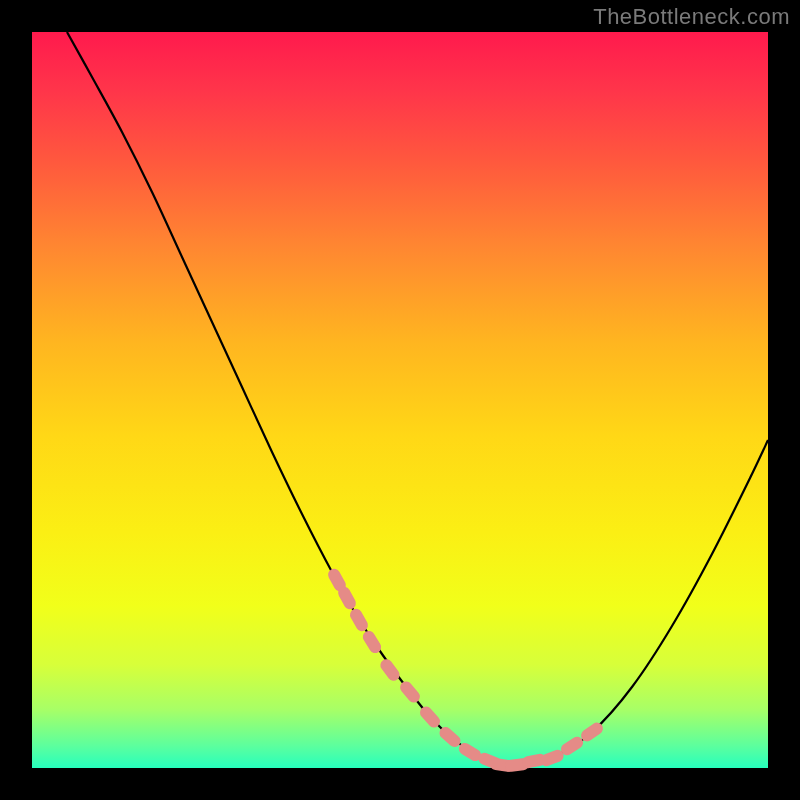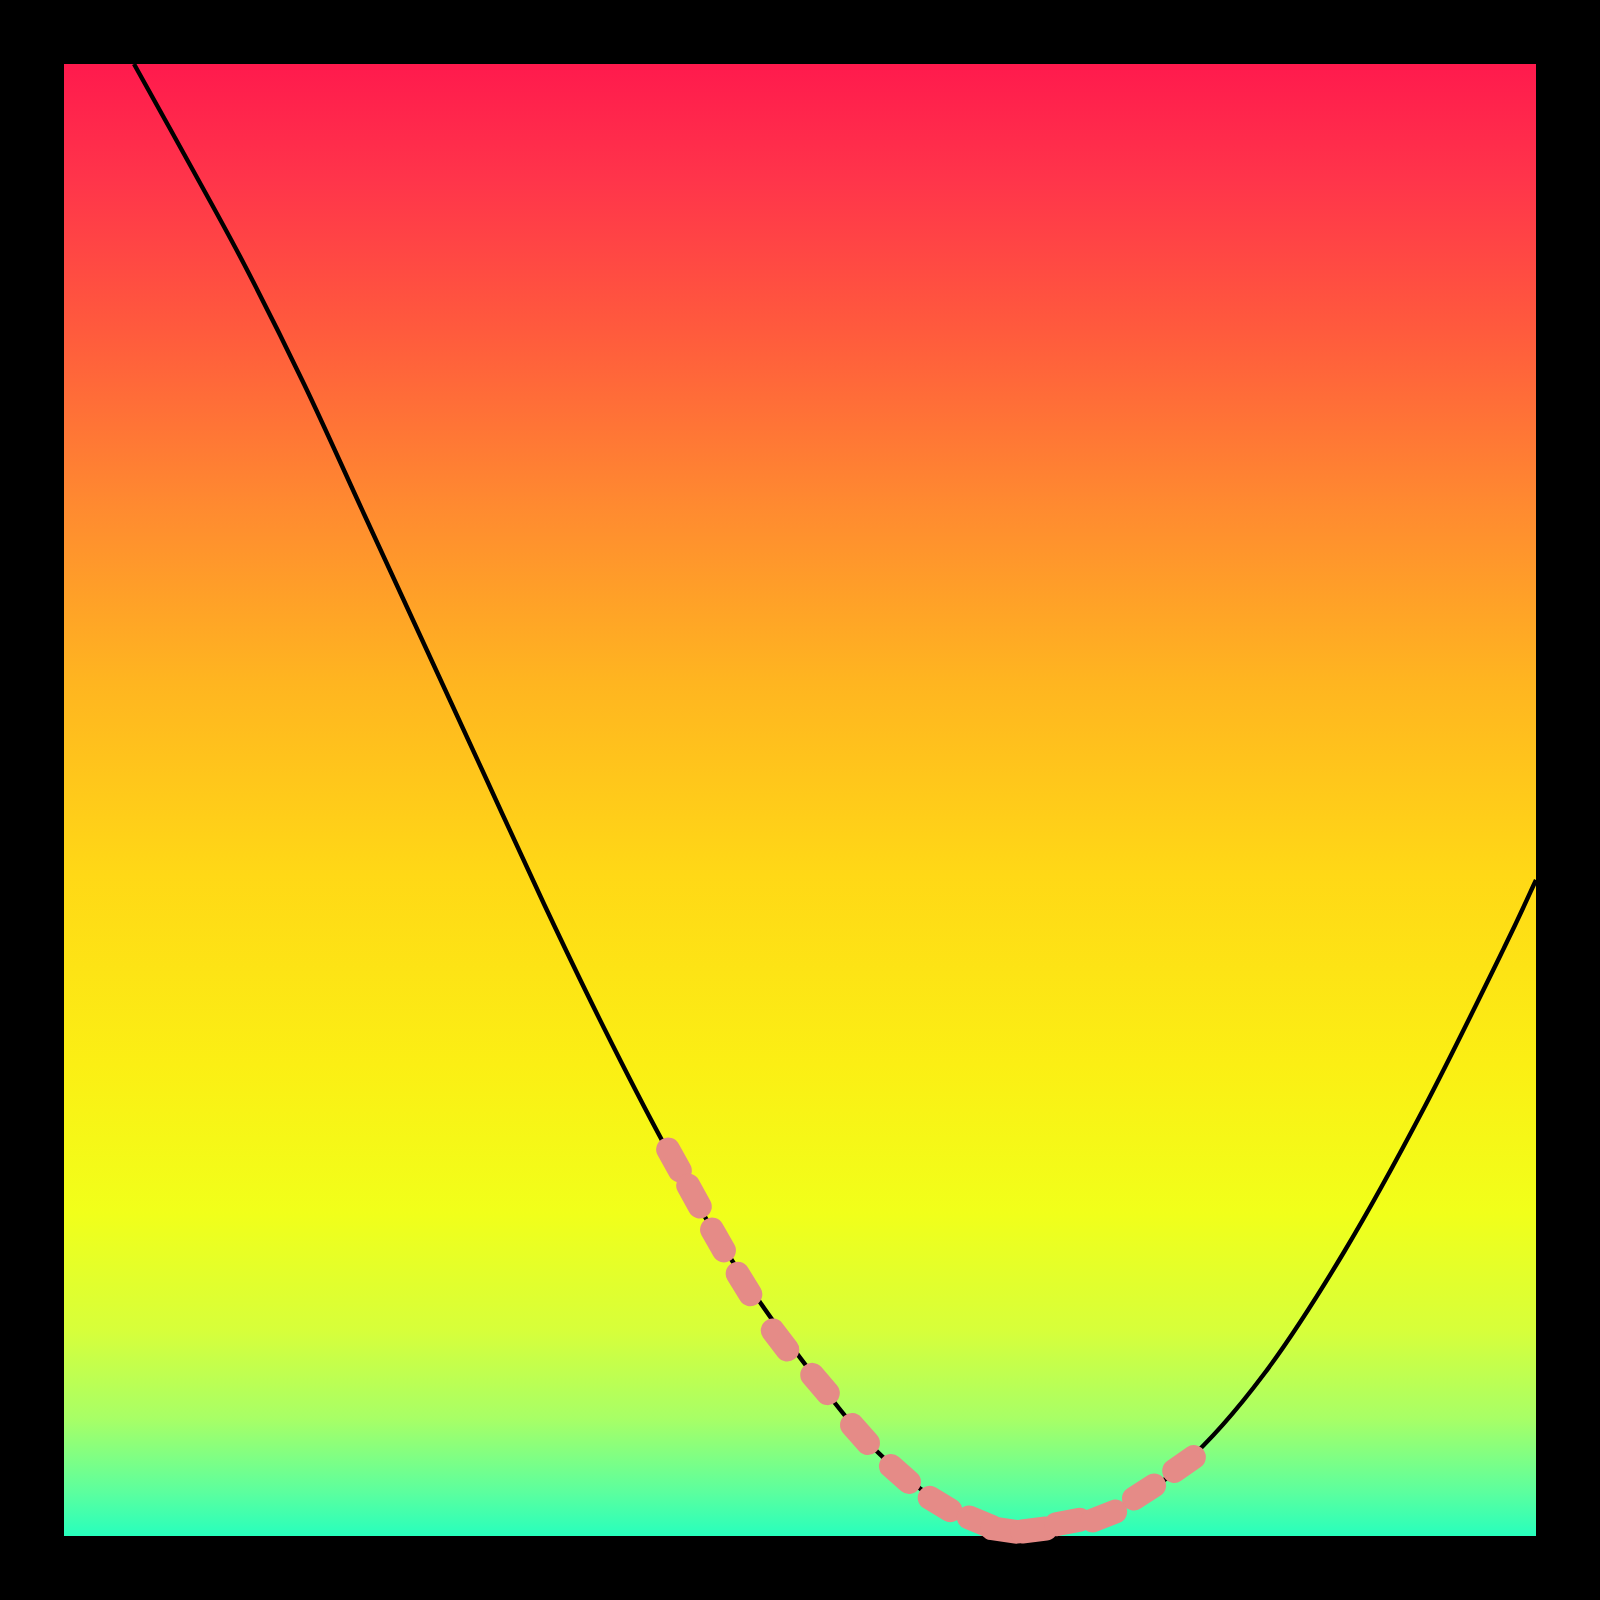--- a/index.html
+++ b/index.html
@@ -77,13 +77,14 @@
           <rect x="458" y="727" width="24" height="12" rx="6" ry="6" fill="#e58b87" transform="rotate(8.4 470 733)"></rect>
           <rect x="473" y="727" width="24" height="12" rx="6" ry="6" fill="#e58b87" transform="rotate(-7.1 485 733)"></rect>
           <rect x="490" y="723" width="24" height="12" rx="6" ry="6" fill="#e58b87" transform="rotate(-11.3 502 729)"></rect>
           <rect x="508" y="720" width="24" height="12" rx="6" ry="6" fill="#e58b87" transform="rotate(-21.5 520 726)"></rect>
           <rect x="528" y="708" width="24" height="12" rx="6" ry="6" fill="#e58b87" transform="rotate(-33.0 540 714)"></rect>
           <rect x="548" y="694" width="24" height="12" rx="6" ry="6" fill="#e58b87" transform="rotate(-35.0 560 700)"></rect>
         </g>
     </svg>
   </div>
 
+  <div class="watermark">TheBottleneck.com</div>
 </div>
 
 </body></html>

